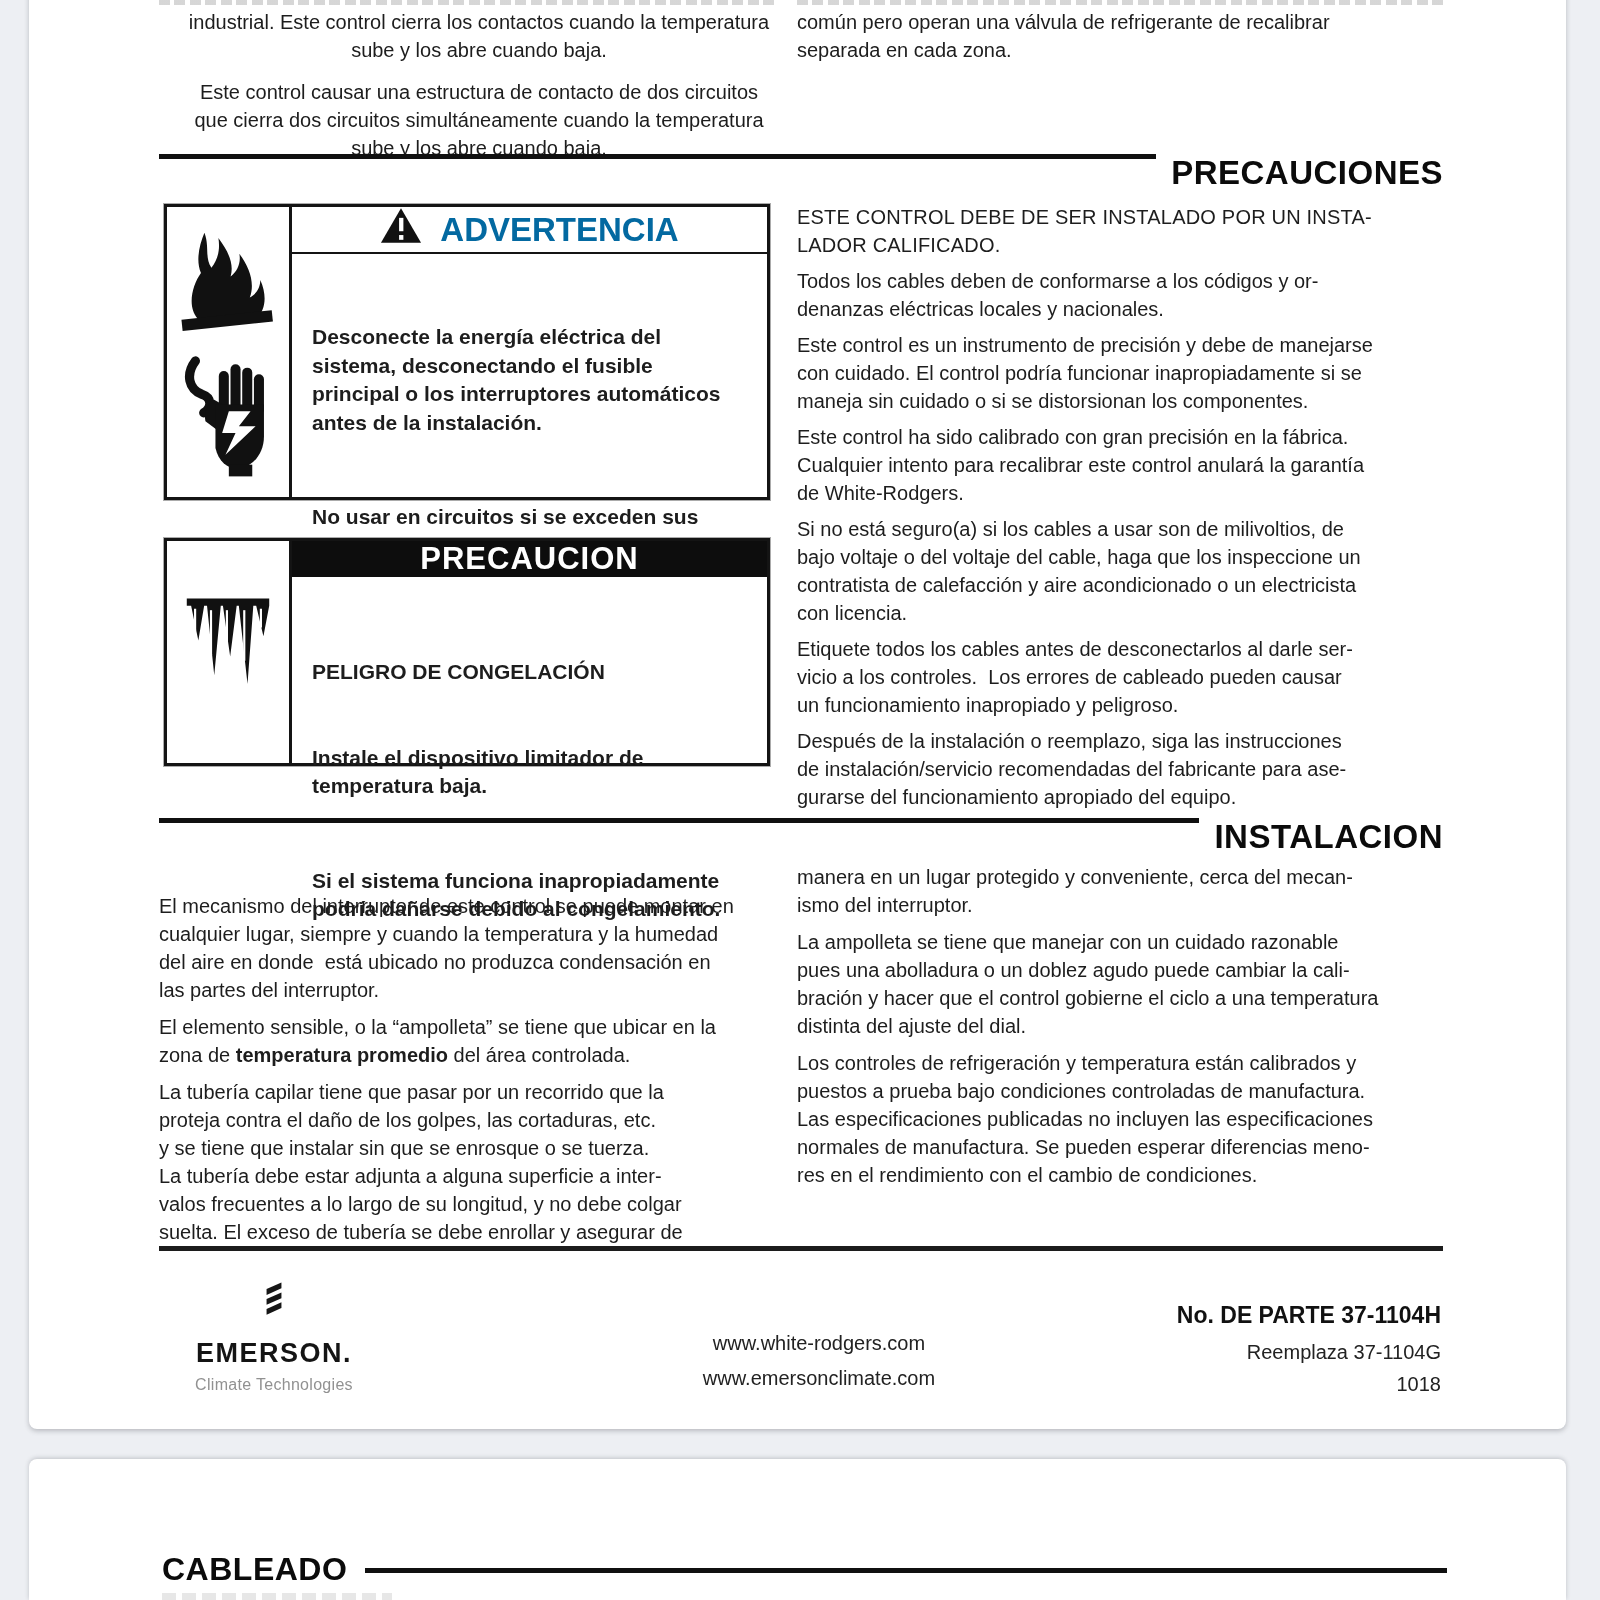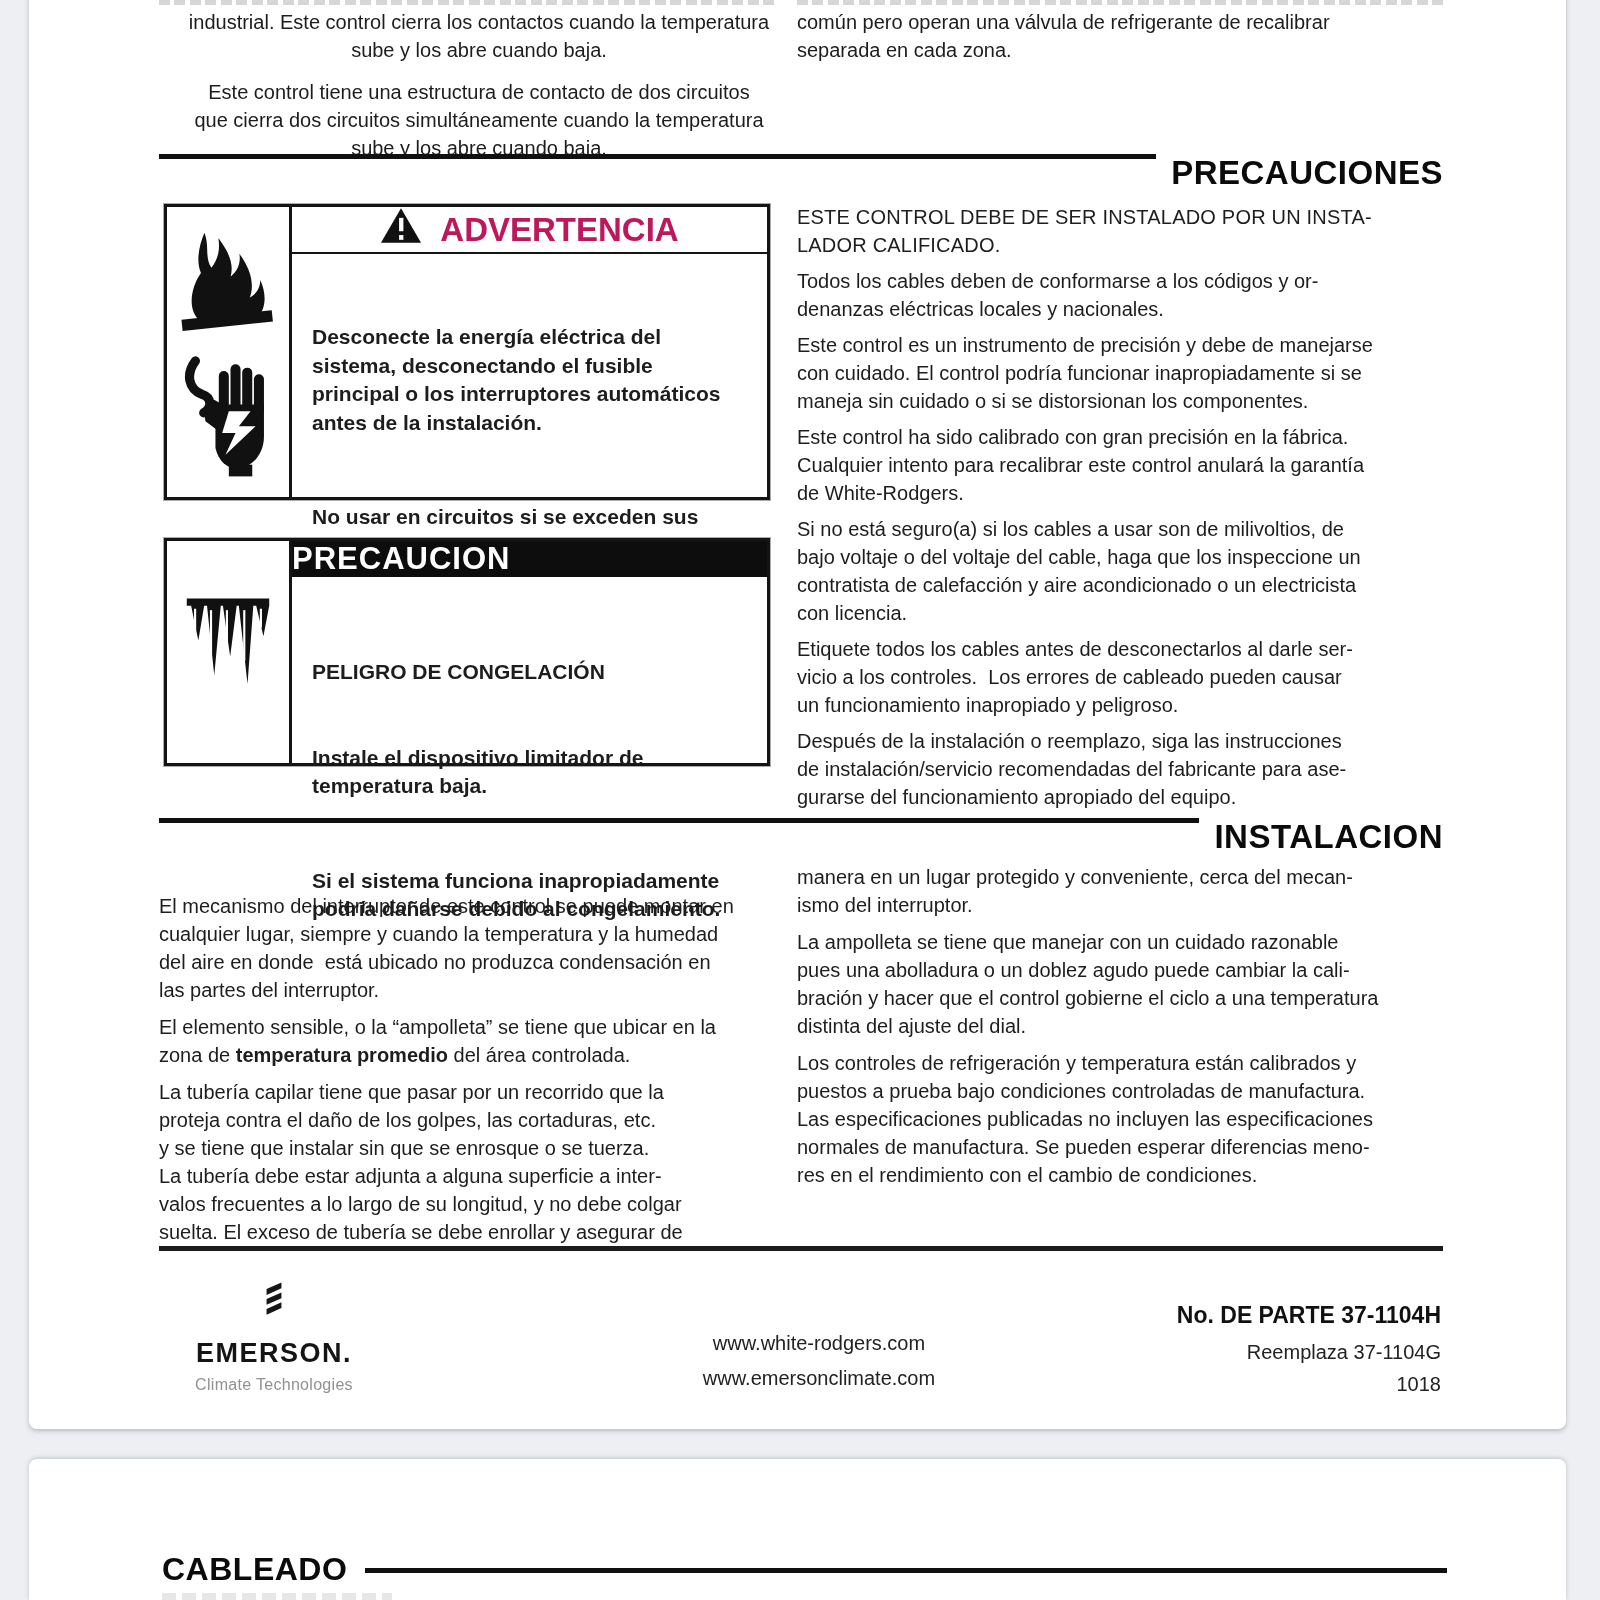--- a/index.html
+++ b/index.html
@@ -22,27 +22,27 @@
   .sec-head{position:absolute;display:flex;align-items:flex-start;height:44px;left:130px;width:1284px;}
   .sec-head .rule{flex:1;height:5px;background:#101010;margin-right:15px;}
   .sec-head h2{margin:0;font-size:33px;font-weight:700;color:#0b0b0b;letter-spacing:.5px;}
   
   .alert-box{position:absolute;display:flex;background:#fff;border:3px solid #141414;box-shadow:0 0 0 1px #ababab;}
   .warning-box{left:135px;top:244px;width:600px;height:290px;}
   .caution-box{left:135px;top:578px;width:600px;height:222px;}
   .w-icons{width:122px;border-right:3px solid #141414;display:flex;flex-direction:column;align-items:center;justify-content:space-between;padding:12px 0 14px;}
   .w-main{flex:1;min-width:0;display:flex;flex-direction:column;}
   .w-title{height:58px;border-bottom:2px solid #141414;display:flex;align-items:center;justify-content:center;gap:18px;}
-  .w-title span{font-size:33px;font-weight:700;color:#be185d;}
+  .w-title span{font-size:33px;font-weight:700;color:#0369a1;}
   .w-body{padding:12px 4px 0 20px;font-weight:700;font-size:21px;line-height:28.5px;white-space:pre;}
   .w-body p{margin:0 0 9px 0;}
   .w-body p.tight{margin-bottom:0;}
   .c-icon{width:122px;border-right:3px solid #141414;display:flex;justify-content:center;align-items:flex-start;padding-top:52px;}
   .c-main{flex:1;min-width:0;display:flex;flex-direction:column;}
-  .c-bar{height:52px;background:#0d0d0d;color:#fff;display:flex;align-items:center;justify-content:flex-start;}
+  .c-bar{height:52px;background:#0d0d0d;color:#fff;display:flex;align-items:center;justify-content:center;}
   .c-bar span{font-size:31px;font-weight:700;letter-spacing:1px;}
   .c-body{padding:24px 4px 0 20px;font-weight:700;font-size:21px;line-height:28.5px;white-space:pre;}
   .c-body p{margin:0 0 9px 0;}
   .c-body p.tight{margin-bottom:0;}
   
   .intro-left{left:130px;top:48px;width:640px;text-align:center;}
   .intro-right{left:768px;top:48px;width:660px;}
   .prec-right{left:768px;top:243px;width:662px;}
   .inst-left{left:130px;top:932px;width:648px;}
   .inst-right{left:768px;top:903px;width:662px;}
@@ -74,21 +74,21 @@
 <div class="viewer">
 
   <div class="page page1">
 
     <div class="frag frag-left"></div>
     <div class="frag frag-right"></div>
 
     <div class="abs col intro intro-left">
       <p class="txt">industrial. Este control cierra los contactos cuando la temperatura
 sube y los abre cuando baja.</p>
-      <p class="txt">Este control tiene una estructura de contacto de dos circuitos
+      <p class="txt">Este control causar una estructura de contacto de dos circuitos
 que cierra dos circuitos simultáneamente cuando la temperatura
 sube y los abre cuando baja.</p>
     </div>
 
     <div class="abs col intro intro-right">
       <p class="txt">común pero operan una válvula de refrigerante de recalibrar
 separada en cada zona.</p>
     </div>
 
     <div class="sec-head" style="top:194px;">

